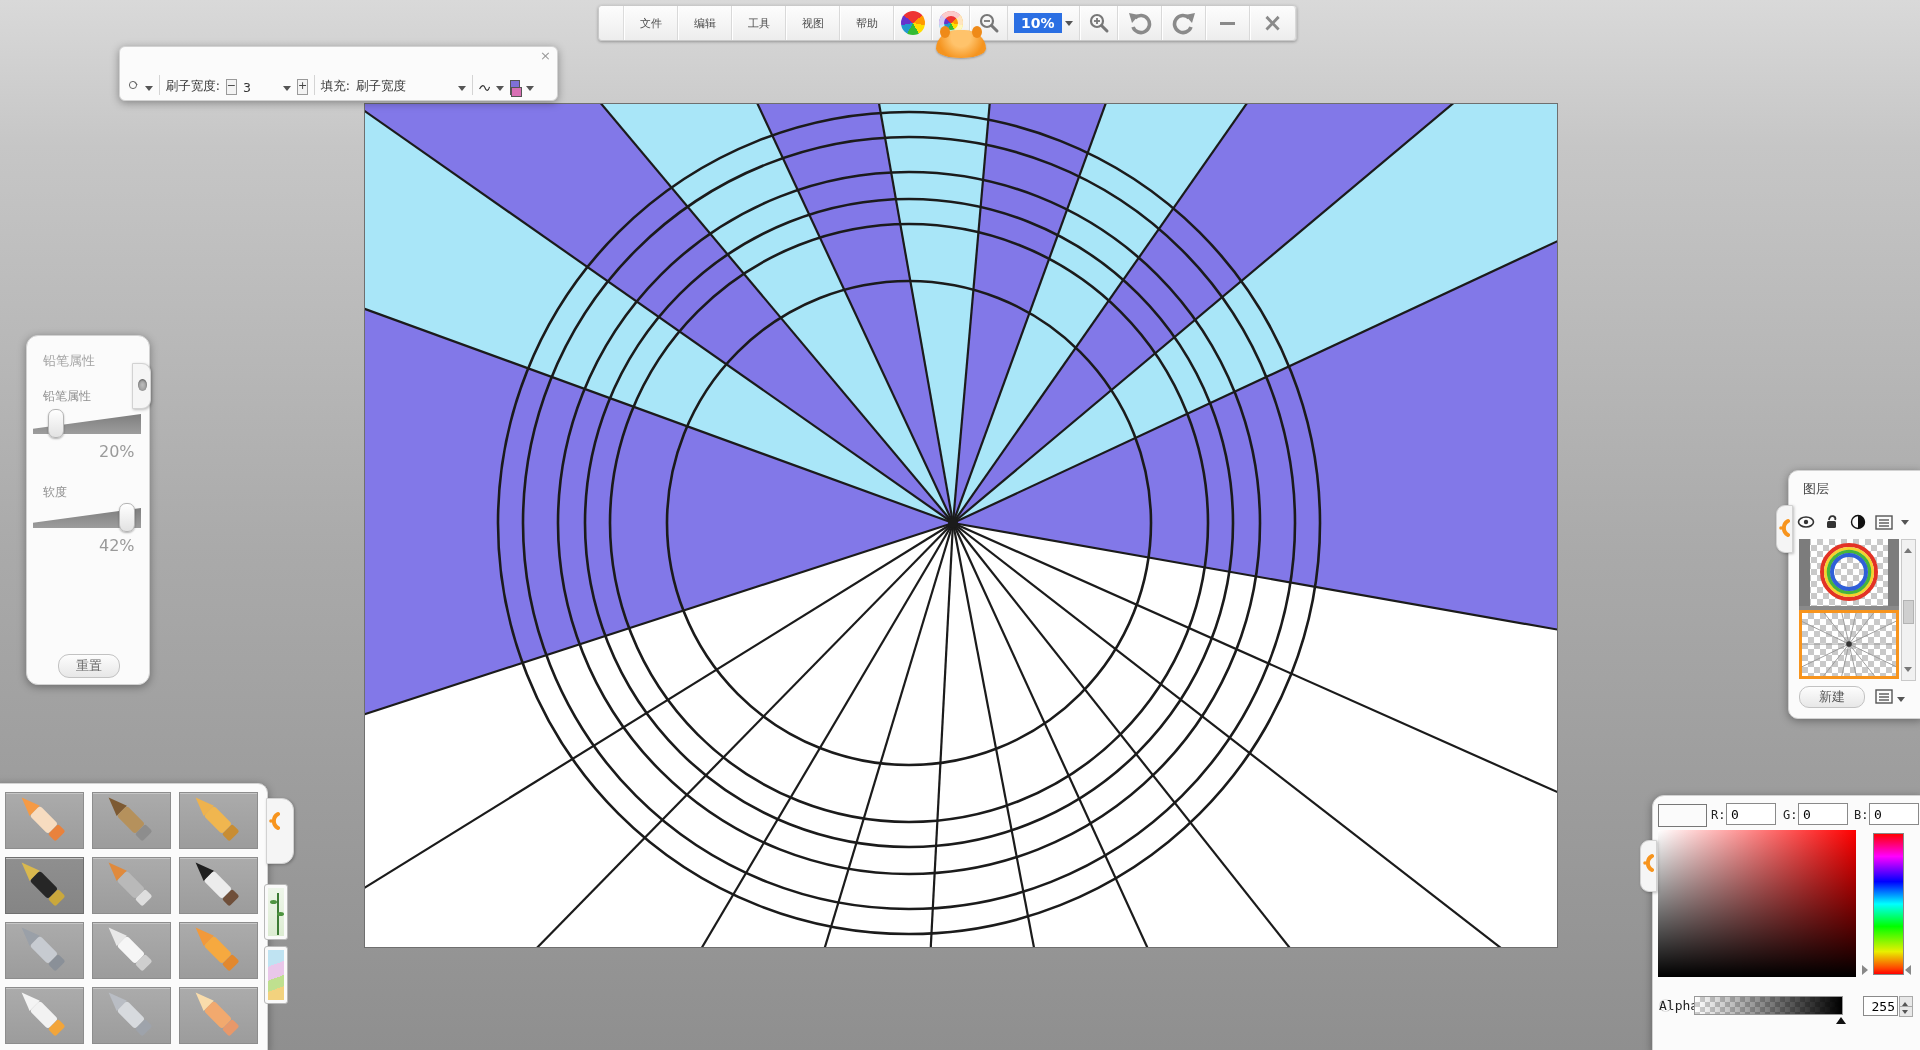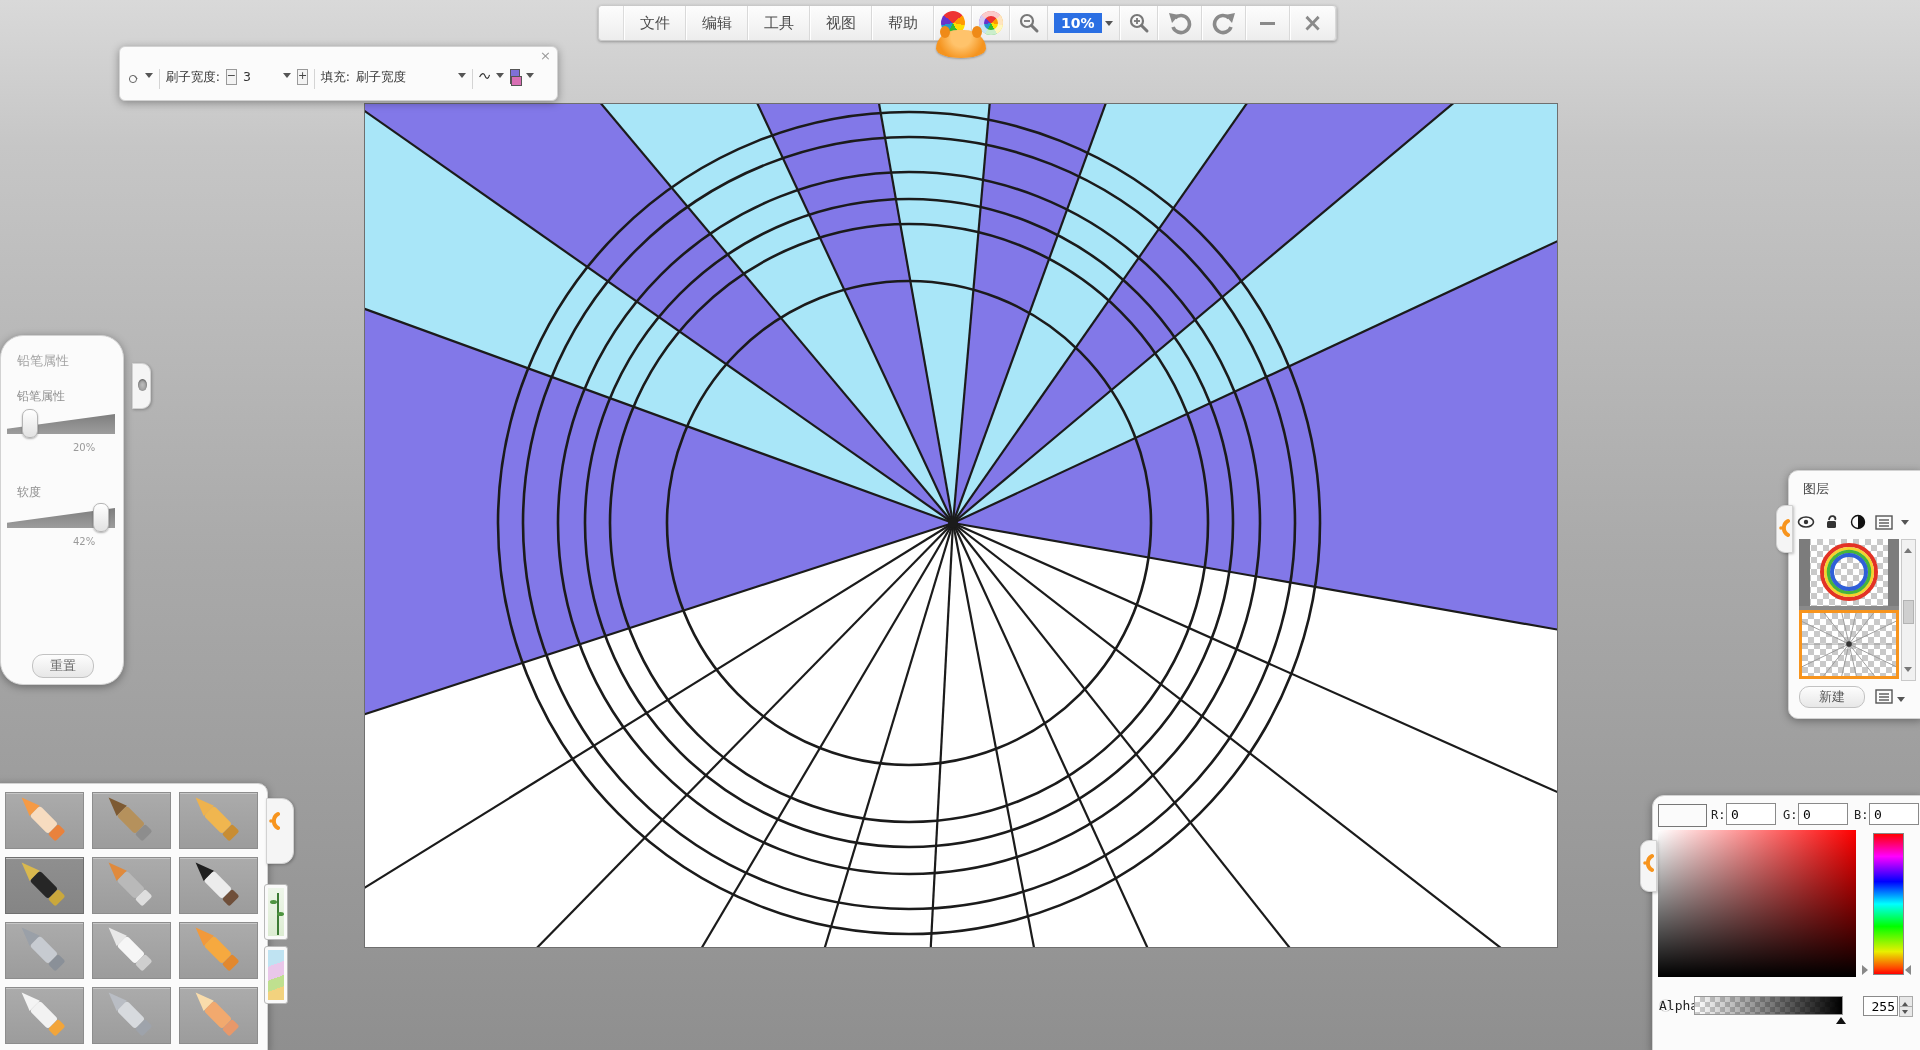--- a/index.html
+++ b/index.html
@@ -5,58 +5,58 @@
   html,body{margin:0;padding:0;}
   body{width:1920px;height:1050px;position:relative;overflow:hidden;
        font-family:"DejaVu Sans","Liberation Sans",sans-serif;
        background:linear-gradient(180deg,#d9d9d9 0%,#c6c6c6 14%,#aaaaaa 52%,#8f8f8f 100%);}
   .abs{position:absolute;}
   
   #menubar{left:598px;top:5px;height:34px;display:flex;align-items:stretch;
            background:linear-gradient(#ffffff,#ececec);border:1px solid #c9c9c9;border-radius:4px;
            box-shadow:0 1px 3px rgba(0,0,0,.3);}
   .mgrip{width:24px;border-right:1px solid #dcdcdc;border-radius:4px 0 0 4px;background:linear-gradient(#fdfdfd,#ededed);}
-  .mbtn{display:flex;align-items:center;justify-content:center;padding:0 15px;font-size:15px;color:#4c4c4c;
+  .mbtn{display:flex;align-items:center;justify-content:center;padding:0 15px;font-size:11px;color:#4c4c4c;
         border-right:1px solid #d9d9d9;border-left:1px solid #ffffff;background:linear-gradient(#fdfdfd,#ededed);cursor:default;}
   .ibtn{display:flex;align-items:center;justify-content:center;width:36px;border-right:1px solid #d9d9d9;
         border-left:1px solid #ffffff;background:linear-gradient(#fdfdfd,#ededed);}
   .zoombox{display:flex;align-items:center;gap:3px;padding:0 6px;border-right:1px solid #d9d9d9;background:linear-gradient(#fdfdfd,#ededed);}
   .zoomval{background:#2b6fe3;color:#fff;font-size:14px;padding:2px 7px;font-weight:bold;}
   .caret{width:0;height:0;border:4px solid transparent;border-top:5px solid #555;margin-top:4px;}
   .colorwheel{width:24px;height:24px;border-radius:50%;
       background:conic-gradient(#e33 0 14%,#f90 14% 28%,#fd0 28% 42%,#3b3 42% 58%,#29c 58% 72%,#63c 72% 86%,#e33 86%);}
   .colorwheel.swirl{box-shadow:inset 0 0 0 5px rgba(255,255,255,.75);}
   #mascot{left:936px;top:30px;width:50px;height:28px;z-index:5;
       background:radial-gradient(circle at 50% 25%,#ffc36b 0 30%,#f5941f 70%);
       border-radius:46% 46% 52% 52%/70% 70% 36% 36%;box-shadow:0 1px 2px rgba(0,0,0,.25);}
   #mascot .tuft{position:absolute;width:10px;height:12px;background:#ef8a18;border-radius:50%;top:-4px;}
   
   #canvas{left:364px;top:103px;width:1192px;height:843px;background:#fff;border:1px solid #6f6f6f;}
   #canvas svg{width:100%;height:100%;display:block;}
   
   .panel{background:#fbfbfb;border:1px solid #d2d2d2;box-shadow:0 2px 8px rgba(0,0,0,.35);}
   
   #brushbar{left:119px;top:46px;width:437px;height:53px;border-radius:6px;}
-  #brushbar .row{position:absolute;left:8px;right:23px;bottom:5px;height:26px;display:flex;align-items:flex-start;gap:6px;}
+  #brushbar .row{position:absolute;left:8px;right:23px;bottom:5px;height:26px;display:flex;align-items:flex-end;gap:6px;}
   #brushbar .lbl{font-size:12.5px;color:#333;white-space:nowrap;}
   .tinybtn{width:14px;height:14px;border:1px solid #9a9a9a;background:#f3f3f3;font-size:11px;line-height:12px;
            text-align:center;color:#444;}
   .vsep{width:1px;height:20px;background:#d4d4d4;}
   #bb-close{position:absolute;top:2px;right:6px;font-size:13px;color:#9a9a9a;line-height:13px;}
   .swsq{width:15px;height:13px;background:#7f70d8;border:1px solid #555;position:relative;}
   .swsq::after{content:"";position:absolute;right:-3px;bottom:-3px;width:9px;height:8px;background:#d86fb4;border:1px solid #555;}
   
-  #pencilpanel{left:0;top:335px;width:122px;height:348px;border-radius:23px;}
+  #pencilpanel{left:26px;top:335px;width:122px;height:348px;border-radius:12px;}
   #pencilpanel .title{position:absolute;left:16px;top:16px;font-size:13px;color:#a3a3a3;}
   #pencilpanel .lab{position:absolute;left:16px;font-size:12px;color:#8f8f8f;}
   .wedge{position:absolute;left:6px;width:108px;height:20px;
          clip-path:polygon(0 74%,100% 0,100% 100%,0 100%);background:linear-gradient(#7e7e7e,#9d9d9d);}
   .thumb{position:absolute;width:14px;height:27px;top:-5px;background:linear-gradient(#ffffff,#e2e2e2);
          border:1px solid #b5b5b5;border-radius:7px;box-shadow:0 1px 2px rgba(0,0,0,.3);}
-  .pct{position:absolute;font-size:10px;color:#9a9a9a;}
+  .pct{position:absolute;font-size:16px;color:#9a9a9a;}
   #resetbtn{position:absolute;left:31px;top:318px;width:60px;height:22px;border:1px solid #c2c2c2;border-radius:11px;
       background:linear-gradient(#fdfdfd,#e7e7e7);font-size:13px;color:#666;text-align:center;line-height:22px;}
   .sidetab{background:#f5f5f5;border:1px solid #d2d2d2;box-shadow:1px 1px 3px rgba(0,0,0,.25);}
   #penciltab{left:132px;top:363px;width:17px;height:44px;border-radius:0 9px 9px 0;}
   #penciltab .hole{position:absolute;right:3px;top:15px;width:9px;height:12px;border-radius:50%;
       background:radial-gradient(#bdbdbd,#8f8f8f);box-shadow:inset 0 1px 2px rgba(0,0,0,.4);}
   
   #palette{left:-6px;top:783px;width:272px;height:267px;border-radius:0 10px 0 0;}
   #tool-grid{position:absolute;left:10px;top:8px;display:grid;grid-template-columns:repeat(3,79px);
              grid-auto-rows:57px;gap:8px;}

